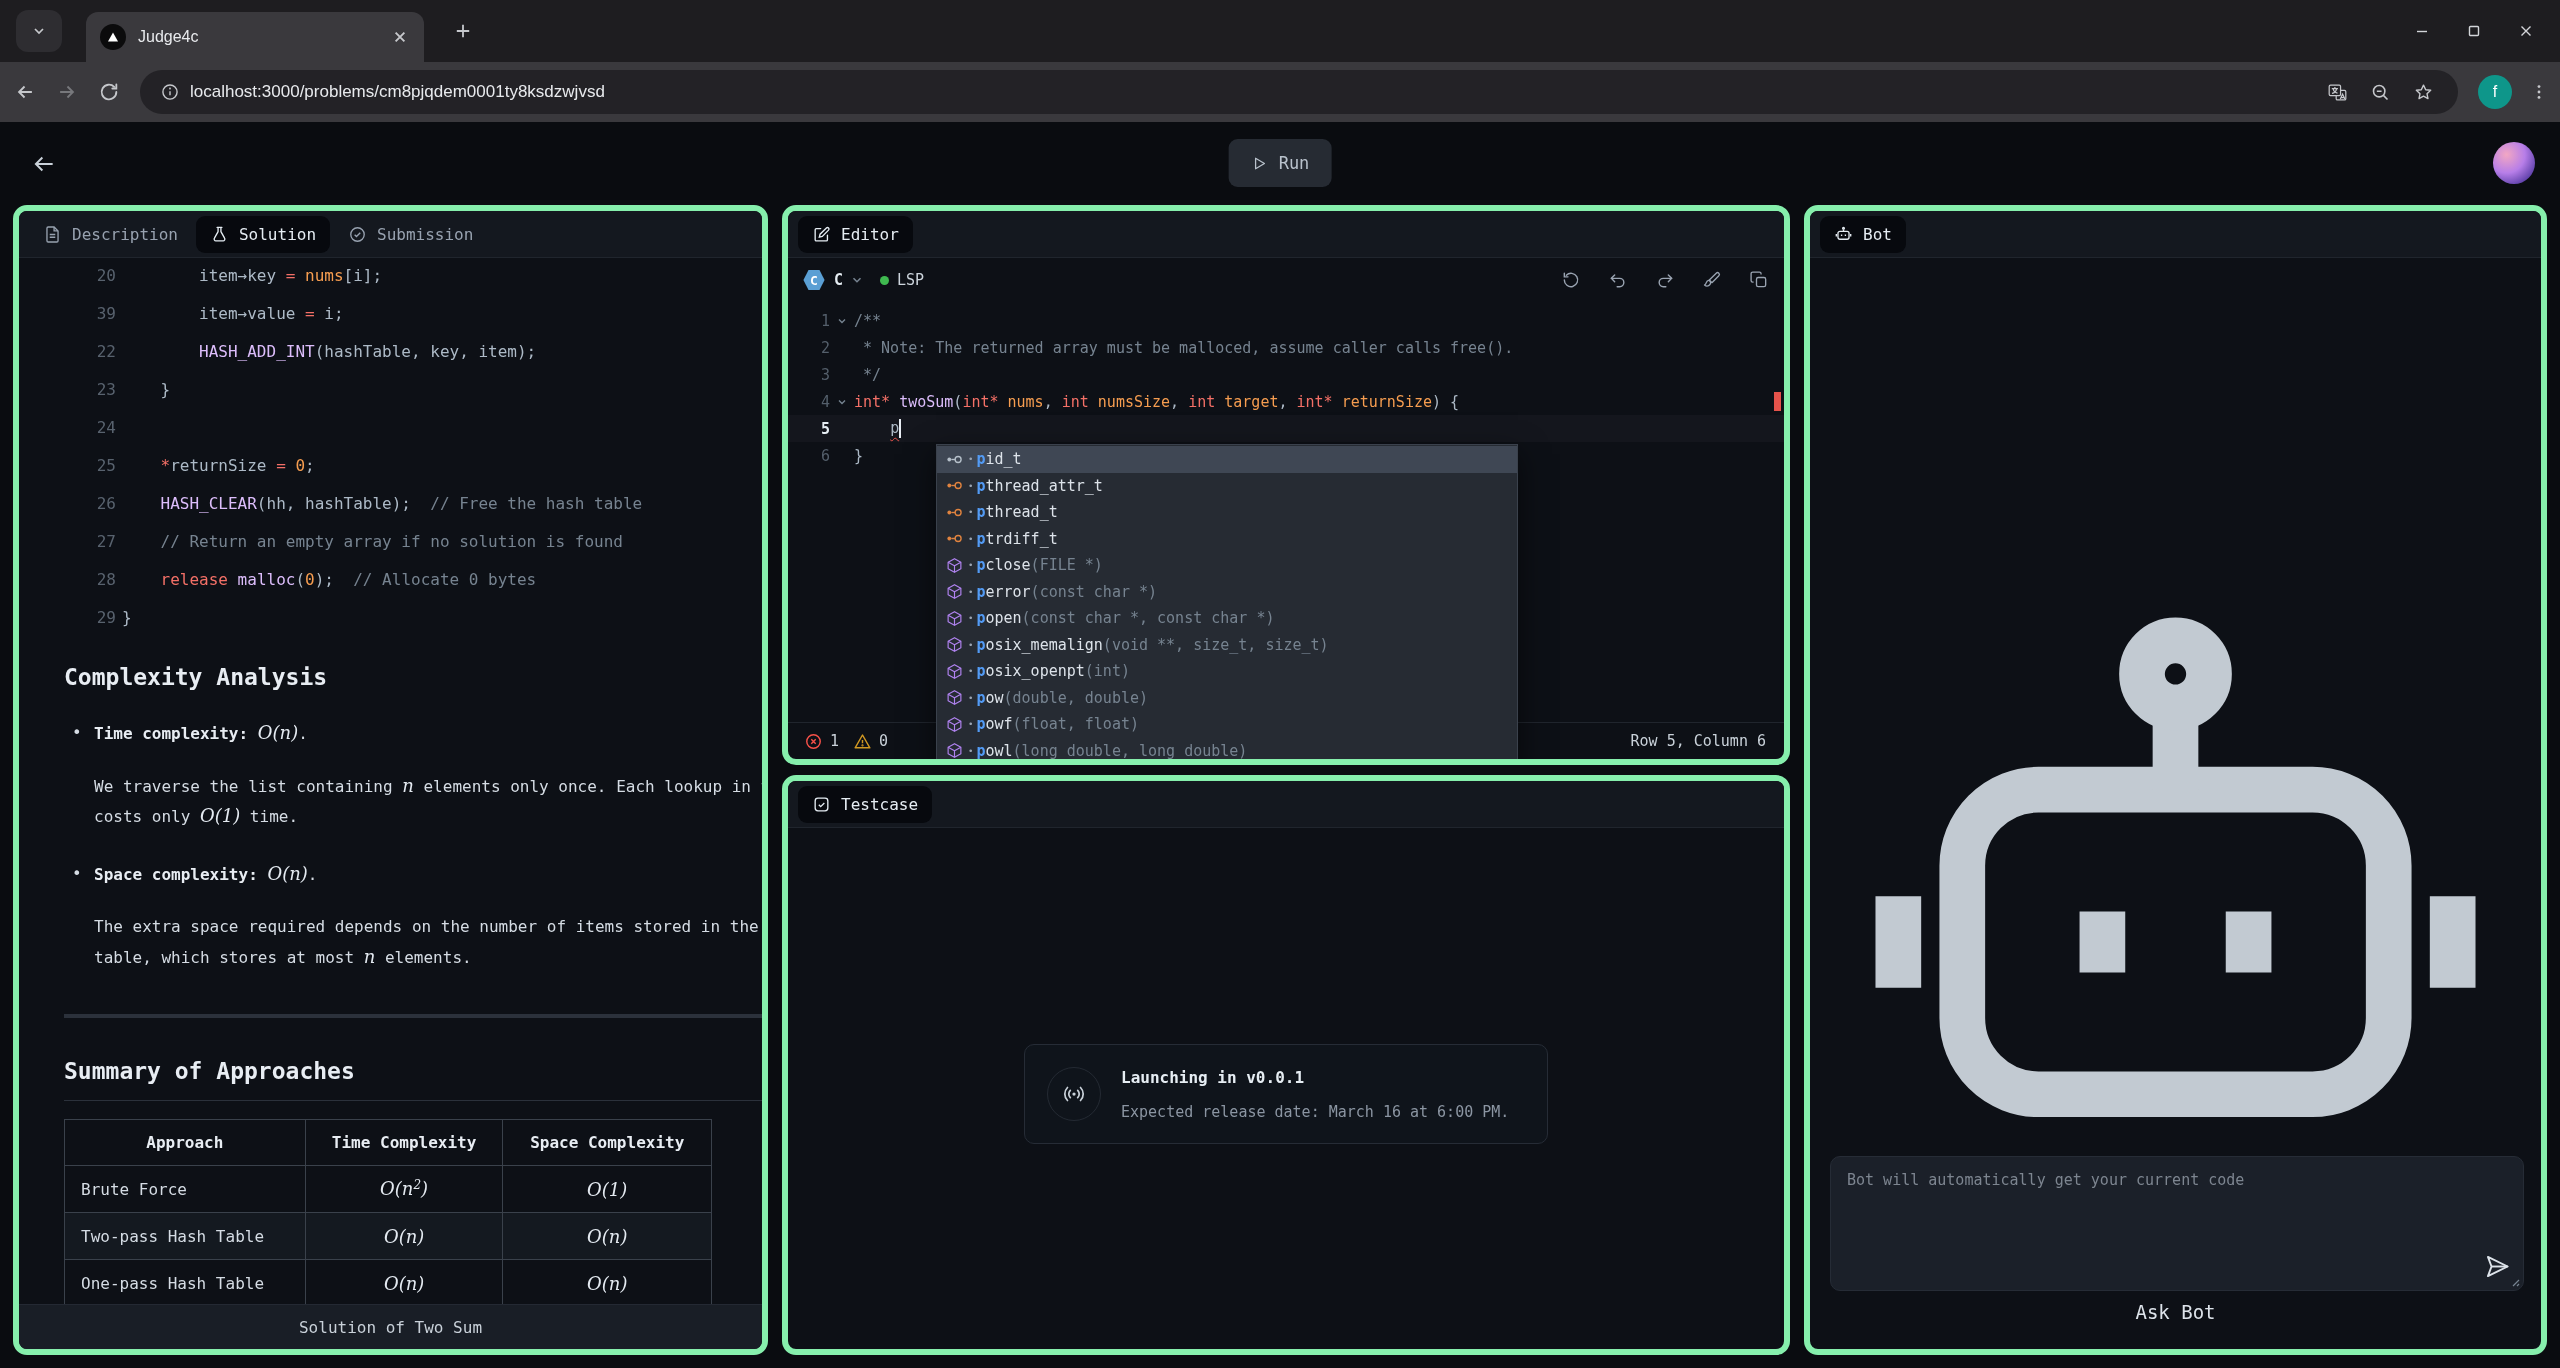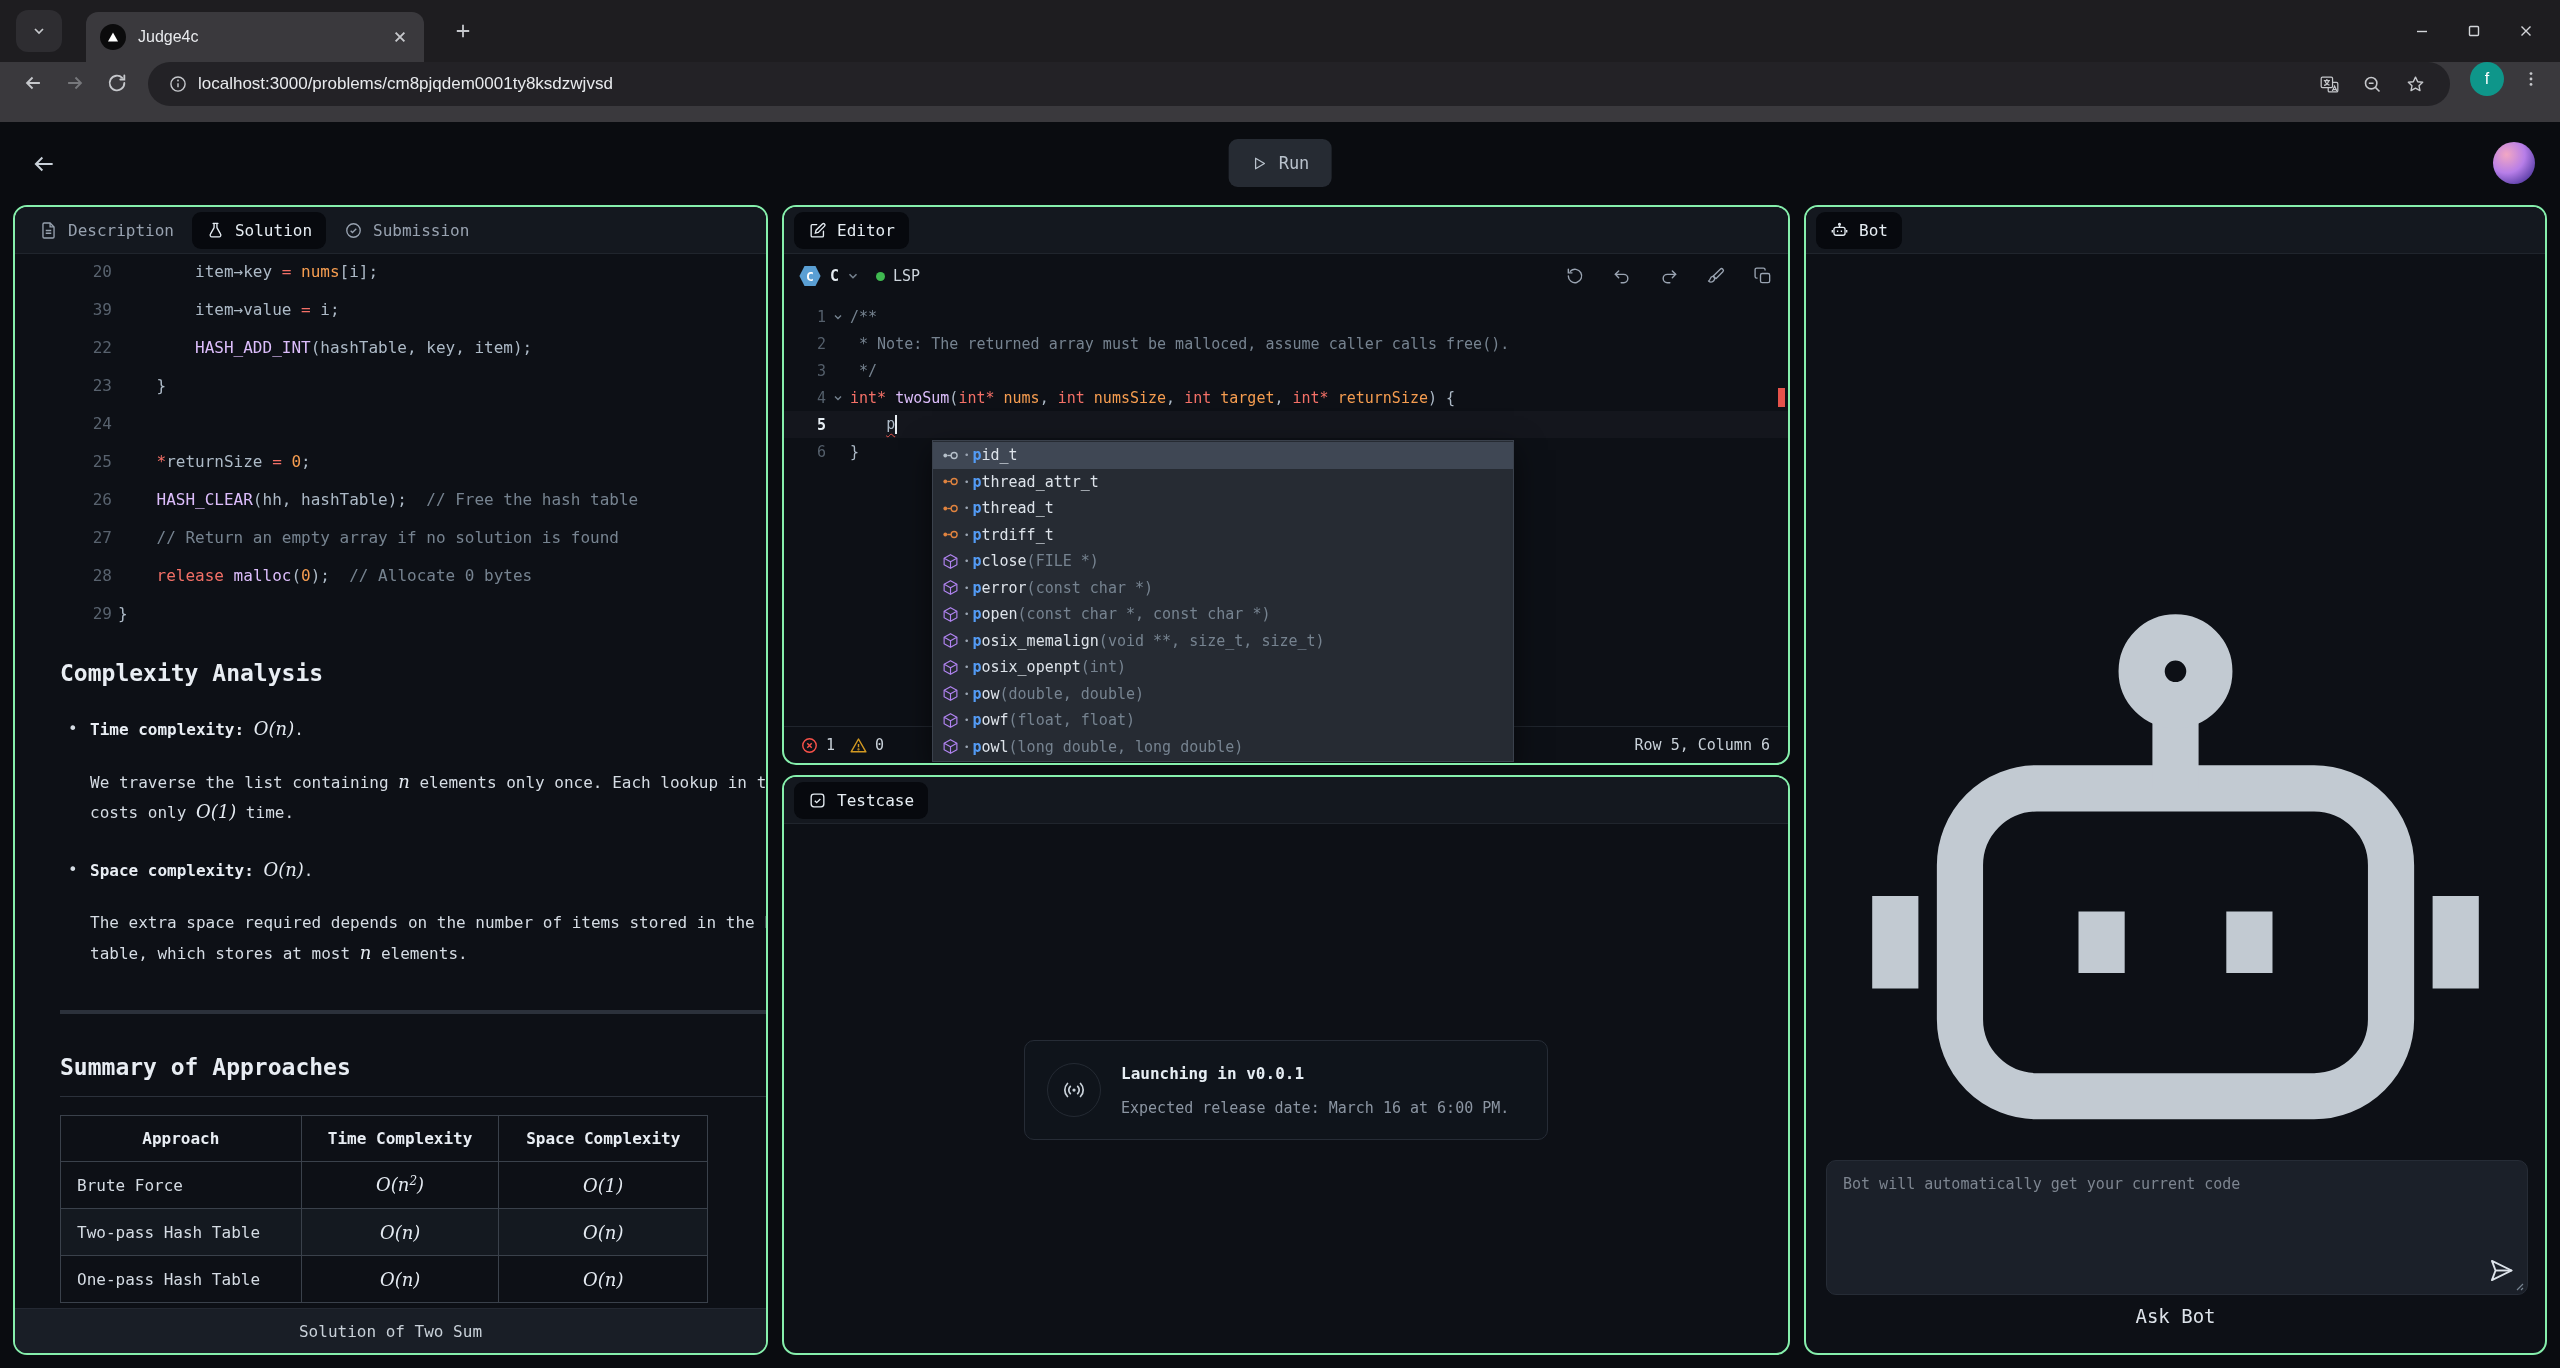--- a/index.html
+++ b/index.html
@@ -15,21 +15,21 @@
   .btab{position:absolute;left:86px;top:12px;width:338px;height:50px;background:#3a393d;border-radius:12px 12px 0 0;display:flex;align-items:center;padding:0 14px;gap:12px}
   .favicon{width:26px;height:26px;border-radius:50%;background:#0b0b0c;display:grid;place-items:center;flex:none}
   .favicon .ic{width:16px;height:16px}
   .tab-title{flex:1;color:#e8eaed;font-size:16px;font-family:"Liberation Sans",sans-serif}
   .tab-close{width:20px;height:20px;color:#c6c8cc}
   .newtab{position:absolute;left:448px;top:16px;width:30px;height:30px;color:#c6c8cc;display:grid;place-items:center}
   .newtab .ic{width:18px;height:18px}
   .wincontrols{position:absolute;right:8px;top:0;height:62px;display:flex;align-items:center}
   .winbtn{width:52px;height:44px;display:grid;place-items:center;color:#d3d5d9}
   .winbtn .ic{width:16px;height:16px}
-  .toolbar{height:60px;background:#3a393d;display:flex;align-items:flex-start;padding:0 12px}
+  .toolbar{height:60px;background:#3a393d;display:flex;align-items:center;padding:0 4px}
   .navbtn{width:42px;height:42px;display:grid;place-items:center;color:#c6c8cc;border-radius:50%}
   .navbtn .ic{width:22px;height:22px}
   .navbtn.dim{color:#77787c}
   .omnibox{flex:1;height:44px;margin:0 10px;border-radius:22px;background:#232226;display:flex;align-items:center;padding:0 14px}
   .omni-info{width:20px;height:20px;color:#c6c8cc;margin:0 10px 0 6px;flex:none}
   .url{flex:1;color:#e8eaed;font-size:17px;font-family:"Liberation Sans",sans-serif}
   .omni-right{display:flex;gap:22px;margin-right:10px;color:#c6c8cc}
   .omni-right .ic{width:21px;height:21px}
   .avatar-g{width:34px;height:34px;margin:0 10px;border-radius:50%;background:#0e968a;color:#fff;display:grid;place-items:center;font-size:16px;font-family:"Liberation Sans",sans-serif;flex:none}
   .kebabbtn{width:34px;height:34px;color:#c6c8cc;display:grid;place-items:center}
@@ -38,21 +38,21 @@
   
   .app{height:1246px;background:#0a0c10;padding:0 13px 13px;display:flex;flex-direction:column}
   .app-header{height:83px;position:relative;display:flex;align-items:center;flex:none}
   .back-btn{margin-left:12px;width:38px;height:38px;color:#c9d1d9;display:grid;place-items:center}
   .back-btn .ic{width:26px;height:26px}
   .run-btn{position:absolute;left:50%;top:17px;transform:translateX(-50%);height:48px;padding:0 22px;border-radius:9px;background:#262b33;color:#b9c2cc;display:flex;align-items:center;gap:11px;font-size:17px}
   .run-btn .ic{width:17px;height:17px}
   .user-avatar{position:absolute;right:12px;top:20px;width:42px;height:42px;border-radius:50%;background:radial-gradient(circle at 32% 30%,#f2a7c3,#b77ee8 45%,#5b3fa8 80%,#2c2050)}
 
   .panels{flex:1;display:flex;gap:14px;min-height:0}
-  .panel{background:#0d1016;border:2px solid #86efac;border-radius:14px;display:flex;flex-direction:column;position:relative;overflow:hidden}
+  .panel{background:#0d1016;border:6px solid #86efac;border-radius:14px;display:flex;flex-direction:column;position:relative;overflow:hidden}
   .left-panel{width:755px;flex:none}
   .mid-col{width:1008px;flex:none;display:flex;flex-direction:column;gap:10px}
   .editor-panel{height:560px;flex:none}
   .testcase-panel{flex:1}
   .bot-panel{flex:1}
 
   .strip{height:47px;background:#14181f;border-bottom:1px solid #20252d;display:flex;align-items:center;padding:0 10px;gap:4px;flex:none}
   .pill{display:flex;align-items:center;gap:10px;height:37px;padding:0 14px;border-radius:9px;color:#98a2b0;font-size:16px}
   .pill.active{background:#07090e;color:#e6edf3}
   .pill .ic{width:19px;height:19px;flex:none}

